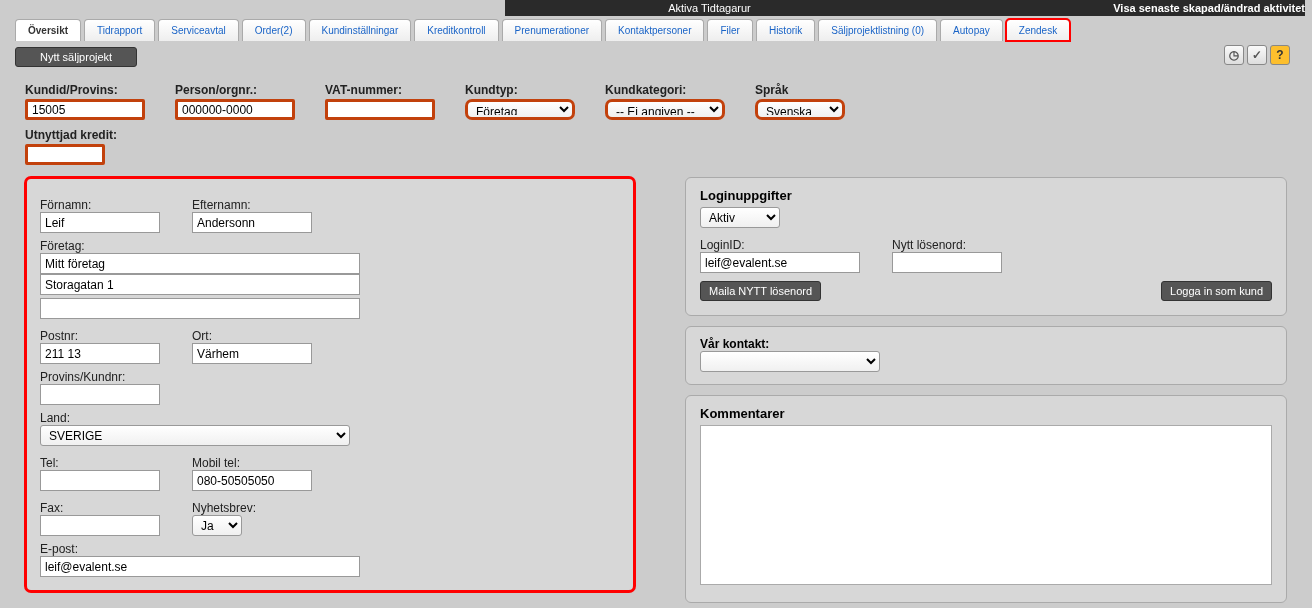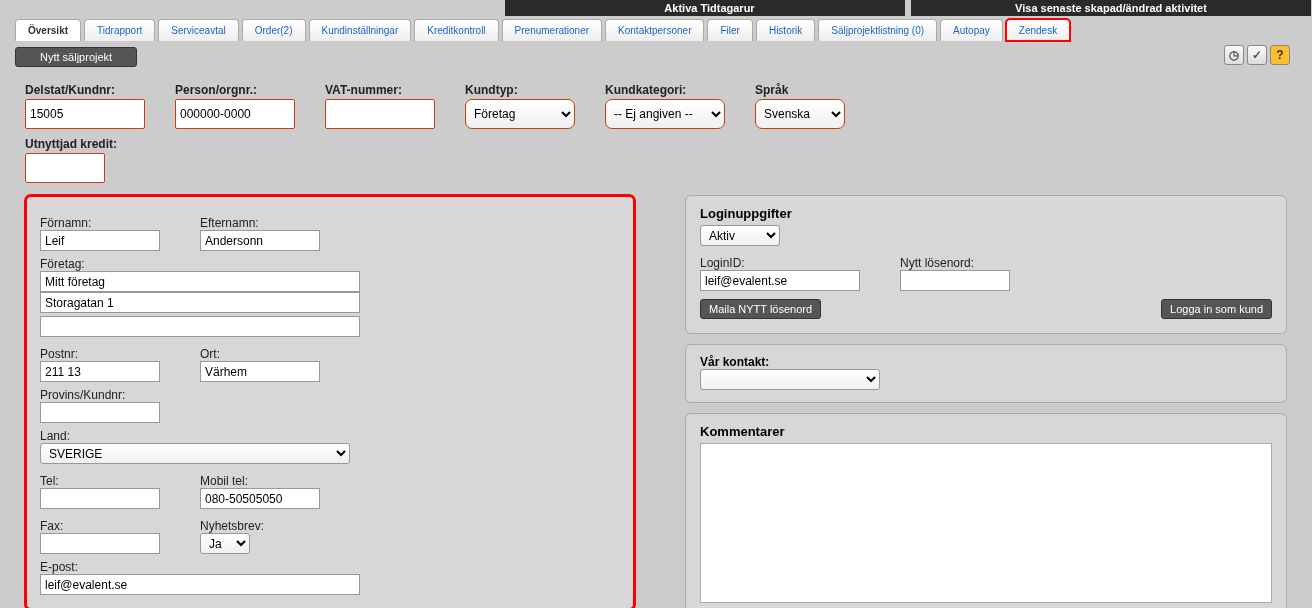--- a/index.html
+++ b/index.html
@@ -1,58 +1,58 @@
 <!DOCTYPE html>
 <html><head>
 <meta charset="utf-8">
 <style>
 * { box-sizing: border-box; margin: 0; padding: 0; }
 body { font-family: Arial, sans-serif; font-size: 12px; background: #ccc; width: 1312px; height: 608px; overflow: hidden; }
 
 .topbar { display: flex; height: 16px; }
 .topbar-spacer { width: 505px; }
 .topbar-item { background: #2a2a2a; color: #fff; text-align: center; font-size: 11px; line-height: 16px; height: 16px; }
-.topbar-item.active { width: 400px; font-weight: bold; padding-left: 9px; }
-.topbar-item.recent { width: 400px; margin-left: 6px; font-weight: bold; }
+.topbar-item.active { width: 400px; font-weight: normal; padding-left: 9px; }
+.topbar-item.recent { width: 400px; font-weight: bold; text-align: right; }
 
 .tabs { display: flex; gap: 3px; padding: 3px 15px 0 15px; background: #ccc; }
 .tab { background: linear-gradient(#fff, #eee); border: 1px solid #aaa; border-bottom: none; padding: 5px 12px; color: #1a64c7; cursor: pointer; border-radius: 4px 4px 0 0; font-size: 10px; }
 .tab.active { font-weight: bold; color: #333; background: #fff; }
 .tab.highlight { outline: 2px solid red; outline-offset: -1px; }
 
 .content { padding: 6px 15px 0 15px; position: relative; }
 
 .newproj { background: #555; color: #fff; border: 1px solid #333; padding: 3px 24px; font-size: 11px; cursor: pointer; border-radius: 3px; }
 
 .action-icons { position: absolute; right: 22px; top: 4px; display: flex; gap: 3px; }
 .icon-btn { width: 20px; height: 20px; border: 1px solid #888; background: linear-gradient(#fafafa,#ddd); border-radius: 3px; display: flex; align-items: center; justify-content: center; cursor: pointer; font-weight: bold; color: #555; font-size: 12px; }
 .icon-btn.help { background: #fdbf2d; color: #333; }
 
 .fields-row { display: flex; gap: 30px; padding: 16px 0 0 10px; flex-wrap: wrap; }
 .field { display: flex; flex-direction: column; gap: 2px; }
 .field label { font-size: 12px; font-weight: bold; color: #222; }
-.field input, .field select { height: 30px; padding: 2px 4px; font-size: 12px; border: 1px solid #c2410c; background: #fff; }
+.field input, .field select { height: 21px; padding: 2px 4px; font-size: 12px; border: 3px solid #c2410c; background: #fff; }
 .field input { border-radius: 2px; }
 .field select { border-radius: 7px; background: linear-gradient(#fff,#f0f0f0); }
 .w90 { width: 90px; }
 .w100 { width: 110px; }
 .w160 { width: 160px; }
 .w120 { width: 120px; }
 .w80 { width: 80px; }
 .w320 { width: 320px; }
 .w180 { width: 180px; }
 
 .columns { display: flex; gap: 50px; padding: 12px 10px 0 10px; }
 .left-col { width: 610px; }
 .right-col { flex: 1; display: flex; flex-direction: column; gap: 10px; }
 
 .panel { background: #d7d7d7; border: 1px solid #aaa; border-radius: 6px; padding: 10px 14px 14px 14px; }
 .panel.highlighted-red { outline: 3px solid red; outline-offset: -2px; }
 .panel-title { font-size: 13px; font-weight: bold; margin-bottom: 4px; }
-.panel .row { display: flex; gap: 40px; margin-top: 4px; }
+.panel .row { display: flex; gap: 32px; margin-top: 4px; }
 .panel label { font-size: 12px; color: #222; display: block; margin-top: 6px; }
 .panel input, .panel select { height: 21px; padding: 2px 4px; font-size: 12px; border: 1px solid #999; background: #fff; border-radius: 0; }
 .panel select { background: linear-gradient(#fff,#f0f0f0); border-radius: 3px; }
 
 .sm-btn { background: #555; color: #fff; border: 1px solid #333; padding: 3px 8px; font-size: 11px; cursor: pointer; border-radius: 3px; text-align: center; }
 .login-row { display: flex; justify-content: space-between; margin-top: 8px; }
 
 .comment-area { width: 100%; height: 160px; border: 1px solid #aaa; background: #fff; resize: none; font-family: Arial; font-size: 12px; padding: 4px; }
 </style>
 </head>
@@ -84,21 +84,21 @@
   <button class="newproj">Nytt säljprojekt</button>
 
   <div class="action-icons">
     <div class="icon-btn">◷</div>
     <div class="icon-btn">✓</div>
     <div class="icon-btn help">?</div>
   </div>
 
   <div class="fields-row">
     <div class="field">
-      <label>Delstat/Kundnr:</label>
+      <label>Kundid/Provins:</label>
       <input class="w120" value="15005" style="">
     </div>
     <div class="field">
       <label>Person/orgnr.:</label>
       <input class="w120" value="000000-0000" style="">
     </div>
     <div class="field">
       <label>VAT-nummer:</label>
       <input class="w100" value="" style="">
     </div>

